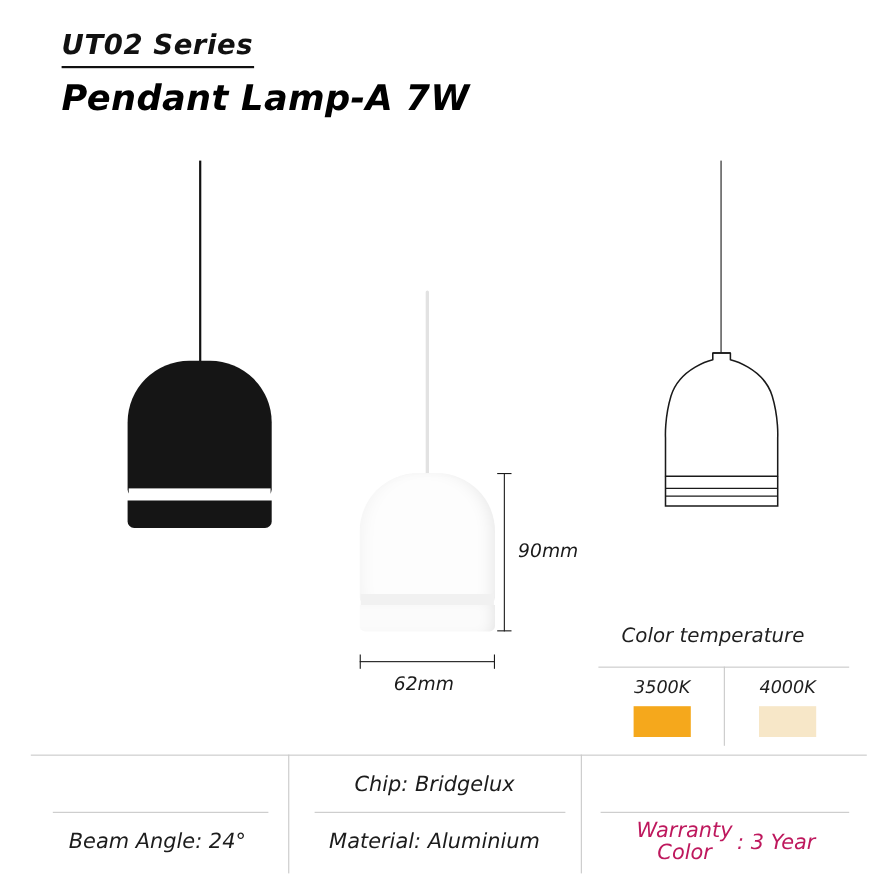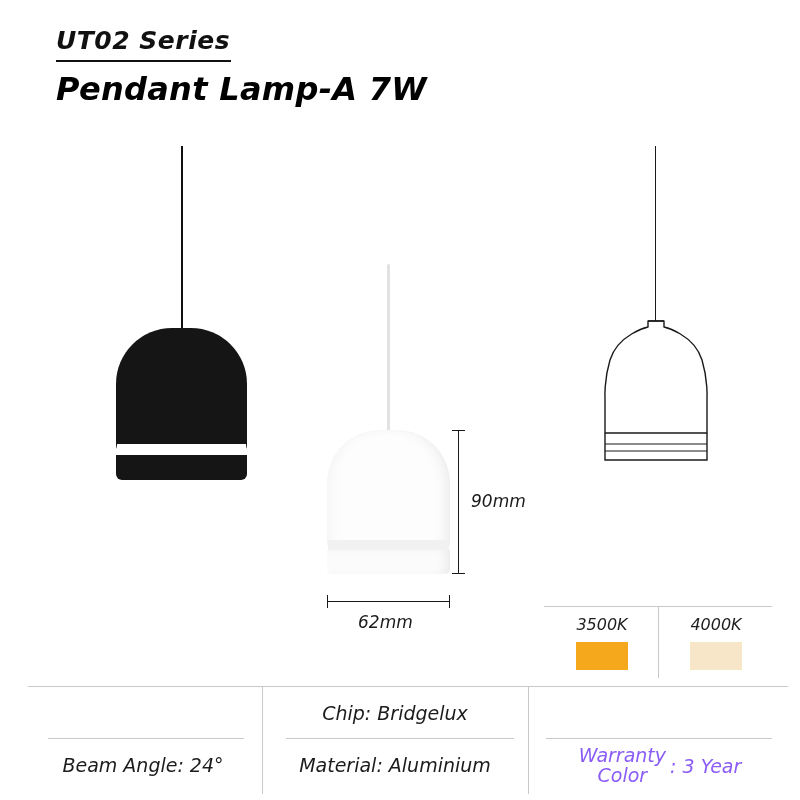--- a/index.html
+++ b/index.html
@@ -304,21 +304,21 @@
     left: 532px;
     top: 746px;
     width: 256px;
     display: flex;
     align-items: center;
     justify-content: center;
     gap: 4px;
     font-family: "DejaVu Sans", sans-serif;
     font-style: italic;
     font-size: 19px;
-    color: #8b5cf6;
+    color: #be185d;
     white-space: nowrap;
   }
   .spec-warranty .wlabel {
     display: flex;
     flex-direction: column;
     line-height: 1.05;
     text-align: center;
     font-size: 19px;
   }
 </style>
@@ -352,20 +352,21 @@
 
   <div class="cord-outline"></div>
   <svg class="outline-lamp" width="120" height="166" viewBox="0 0 120 166">
     <path d="M52 3 L52 9 C52 9 22 16 14 42 C8 62 9 80 9 80 L9 115 L111 115 L111 80 C111 80 112 62 106 42 C98 16 68 9 68 9 L68 3 Z" fill="none" stroke="#1a1a1a" stroke-width="1.4" stroke-linejoin="round"></path>
     <path d="M52 3 L68 3" fill="none" stroke="#1a1a1a" stroke-width="1.4"></path>
     <path d="M9 115 L9 142 L111 142 L111 115" fill="none" stroke="#1a1a1a" stroke-width="1.4"></path>
     <line x1="9" y1="126" x2="111" y2="126" stroke="#1a1a1a" stroke-width="1.2"></line>
     <line x1="9" y1="133" x2="111" y2="133" stroke="#1a1a1a" stroke-width="1.2"></line>
   </svg>
 
+  <div class="ct-title">Color temperature</div>
   <div class="ct-rule"></div>
   <div class="ct-divider"></div>
 
   <div class="ct-cell left">
     <div class="ct-label">3500K</div>
     <div class="ct-swatch" id="sw0" style="background: rgb(245, 168, 28);"></div>
   </div>
   <div class="ct-cell right">
     <div class="ct-label">4000K</div>
     <div class="ct-swatch" id="sw1" style="background: rgb(247, 231, 200);"></div>

